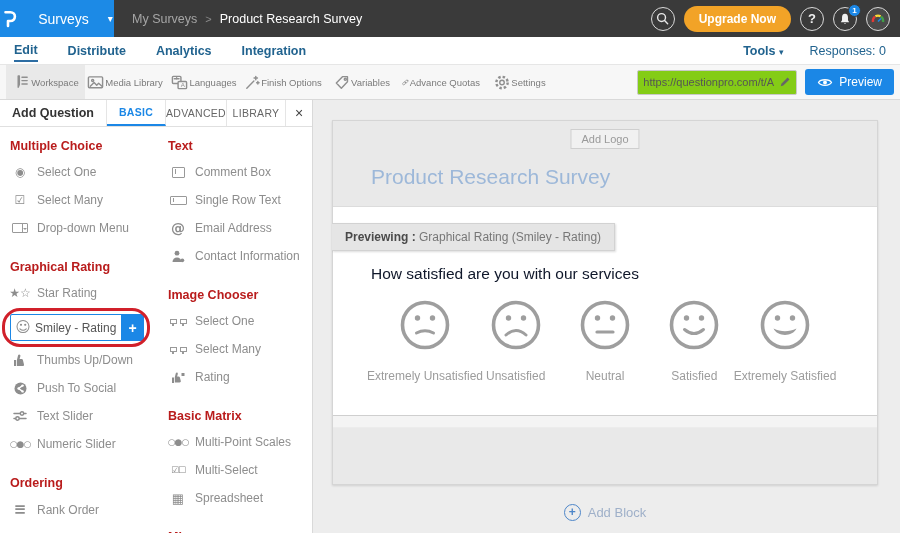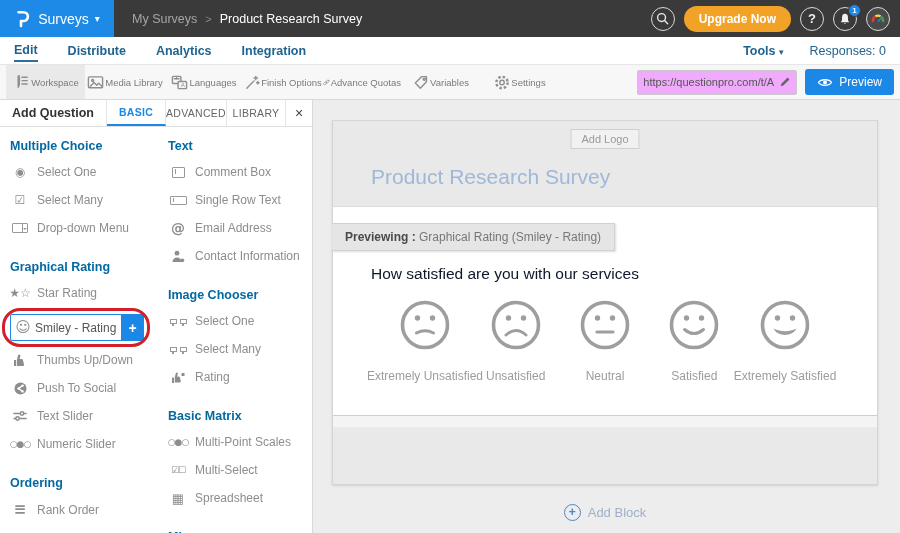--- a/index.html
+++ b/index.html
@@ -2,21 +2,21 @@
 <html><head>
 <meta charset="utf-8">
 <style>
   * { margin:0; padding:0; box-sizing:border-box; }
   html,body { width:900px; height:533px; overflow:hidden; background:#ededed;
     font-family:"Liberation Sans","DejaVu Sans",sans-serif; }
 
   
   .topbar { height:37px; background:#3a3a3a; display:flex; align-items:center; }
   .logo-area { width:114px; height:37px; background:#1c8ae6; display:flex; align-items:center;
-    justify-content:center; gap:6px; color:#fff; flex:0 0 auto; cursor:pointer; }
+    justify-content:center; gap:19px; color:#fff; flex:0 0 auto; cursor:pointer; }
   .logo-area .prod { font-size:14px; }
   .logo-area .caret { font-size:10px; }
   .breadcrumb { display:flex; align-items:center; gap:8px; margin-left:18px; font-size:12.5px; }
   .bc-parent { color:#a5a5a5; cursor:pointer; }
   .bc-sep { color:#8a8a8a; font-size:11px; }
   .bc-current { color:#ffffff; }
   .topbar-right { margin-left:auto; display:flex; align-items:center; gap:9px; padding-right:10px; }
   .circ-btn { width:24px; height:24px; border-radius:50%; border:1.5px solid #d9d9d9;
     display:flex; align-items:center; justify-content:center; color:#eee; font-size:13px;
     font-weight:bold; position:relative; cursor:pointer; }
@@ -39,21 +39,21 @@
   .responses { cursor:default; }
 
   
   .toolbar { height:36px; background:#f7f7f7; border-top:1px solid #e6e6e6;
     border-bottom:1px solid #d9d9d9; display:flex; align-items:stretch; padding-left:6px; }
   .tb-item { width:79px; display:flex; flex-direction:row; align-items:center;
     justify-content:center; gap:0; cursor:pointer; }
   .tb-item.selected { background:#e9e9e9; }
   .tb-item .lbl { font-size:9.5px; color:#7a7a7a; white-space:nowrap; }
   .tb-right { margin-left:auto; display:flex; align-items:center; gap:8px; padding-right:6px; }
-  .url-box { width:160px; height:25px; background:#f0abfc; border:1px solid #c9c9c9;
+  .url-box { width:160px; height:25px; background:#84cc16; border:1px solid #c9c9c9;
     border-radius:2px; display:flex; align-items:center; padding:0 5px; }
   .url-box input { border:none; background:transparent; outline:none; flex:1; width:128px;
     font-size:11px; color:#555; font-family:"Liberation Sans",sans-serif; }
   .preview-btn { background:#1b87e6; color:#fff; border:none; border-radius:3px; height:26px;
     padding:0 12px; font-size:12px; display:flex; align-items:center; gap:6px; cursor:pointer; }
 
   
   .main { display:flex; height:433px; }
   .sidebar { width:313px; background:#fff; border-right:1px solid #d9d9d9; flex:0 0 auto; }
   .side-tabs { height:27px; border-bottom:1px solid #e0e0e0; display:flex; align-items:stretch; }
@@ -61,21 +61,21 @@
     padding:12px 12px; border-right:1px solid #e5e5e5; }
   .stab { flex:1; display:flex; align-items:center; justify-content:center; font-size:10.5px;
     color:#666; border-right:1px solid #e5e5e5; cursor:pointer; letter-spacing:.3px; }
   .stab.active { color:#1b87e6; font-weight:bold; border-bottom:2px solid #1b87e6; }
   .side-close { width:26px; display:flex; align-items:center; justify-content:center;
     color:#444; font-size:14px; cursor:pointer; }
 
   .side-body { display:flex; padding:12px 10px 0 10px; }
   .qcol1 { width:158px; flex:0 0 auto; }
   .qcol2 { flex:1; }
-  .sec-title { font-size:12.5px; font-weight:bold; color:#0369a1; margin:0 0 12px; }
+  .sec-title { font-size:12.5px; font-weight:bold; color:#b91c1c; margin:0 0 12px; }
   .sec-gap { margin-top:25px; }
   .q-item { display:flex; align-items:center; gap:7px; margin-bottom:14px; color:#8d8d8d;
     font-size:12px; cursor:pointer; white-space:nowrap; }
   .q-item .ic { width:20px; flex:0 0 auto; display:flex; align-items:center; justify-content:center;
     color:#8d8d8d; }
   .glyph { font-family:"DejaVu Sans",sans-serif; font-size:12px; line-height:1; text-align:center; }
   .glyph.sm { font-size:9px; letter-spacing:-1px; }
 
   
   .ic-dd { width:16px; height:10px; border:1.2px solid #999; border-radius:1px; position:relative; }
@@ -220,32 +220,32 @@
   </div>
   <div class="tb-item">
     <svg class="st" width="18" height="17" viewBox="0 0 18 18">
       <line x1="3.5" y1="15" x2="11" y2="7.5"></line>
       <path d="M13 2.5 v3.6 M11.2 4.3 h3.6"></path>
       <path d="M15.2 8 v2.6 M13.9 9.3 h2.6"></path>
     </svg>
     <span class="lbl">Finish Options</span>
   </div>
   <div class="tb-item">
+    <svg class="st" width="18" height="17" viewBox="0 0 18 18">
+      <path d="M9.5 2.8 h5.3 v5.3 L8.3 15 3 9.6 Z"></path>
+      <circle cx="12.5" cy="5.5" r="1.1"></circle>
+    </svg>
+    <span class="lbl">Variables</span>
+  </div>
+  <div class="tb-item">
     <svg class="st" width="19" height="17" viewBox="0 0 20 18">
       <ellipse cx="7.2" cy="11" rx="4" ry="2.6" transform="rotate(-42 7.2 11)"></ellipse>
       <ellipse cx="12.6" cy="6.6" rx="4" ry="2.6" transform="rotate(-42 12.6 6.6)"></ellipse>
     </svg>
     <span class="lbl">Advance Quotas</span>
-  </div>
-  <div class="tb-item">
-    <svg class="st" width="18" height="17" viewBox="0 0 18 18">
-      <path d="M9.5 2.8 h5.3 v5.3 L8.3 15 3 9.6 Z"></path>
-      <circle cx="12.5" cy="5.5" r="1.1"></circle>
-    </svg>
-    <span class="lbl">Variables</span>
   </div>
   <div class="tb-item">
     <svg width="18" height="17" viewBox="0 0 18 18">
       <circle cx="9" cy="9" r="6" fill="none" stroke="#8f8f8f" stroke-width="2.6" stroke-dasharray="2.6 2.1"></circle>
       <circle cx="9" cy="9" r="2.4" fill="none" stroke="#8f8f8f" stroke-width="1.5"></circle>
     </svg>
     <span class="lbl">Settings</span>
   </div>
   <div class="tb-right">
     <div class="url-box">

